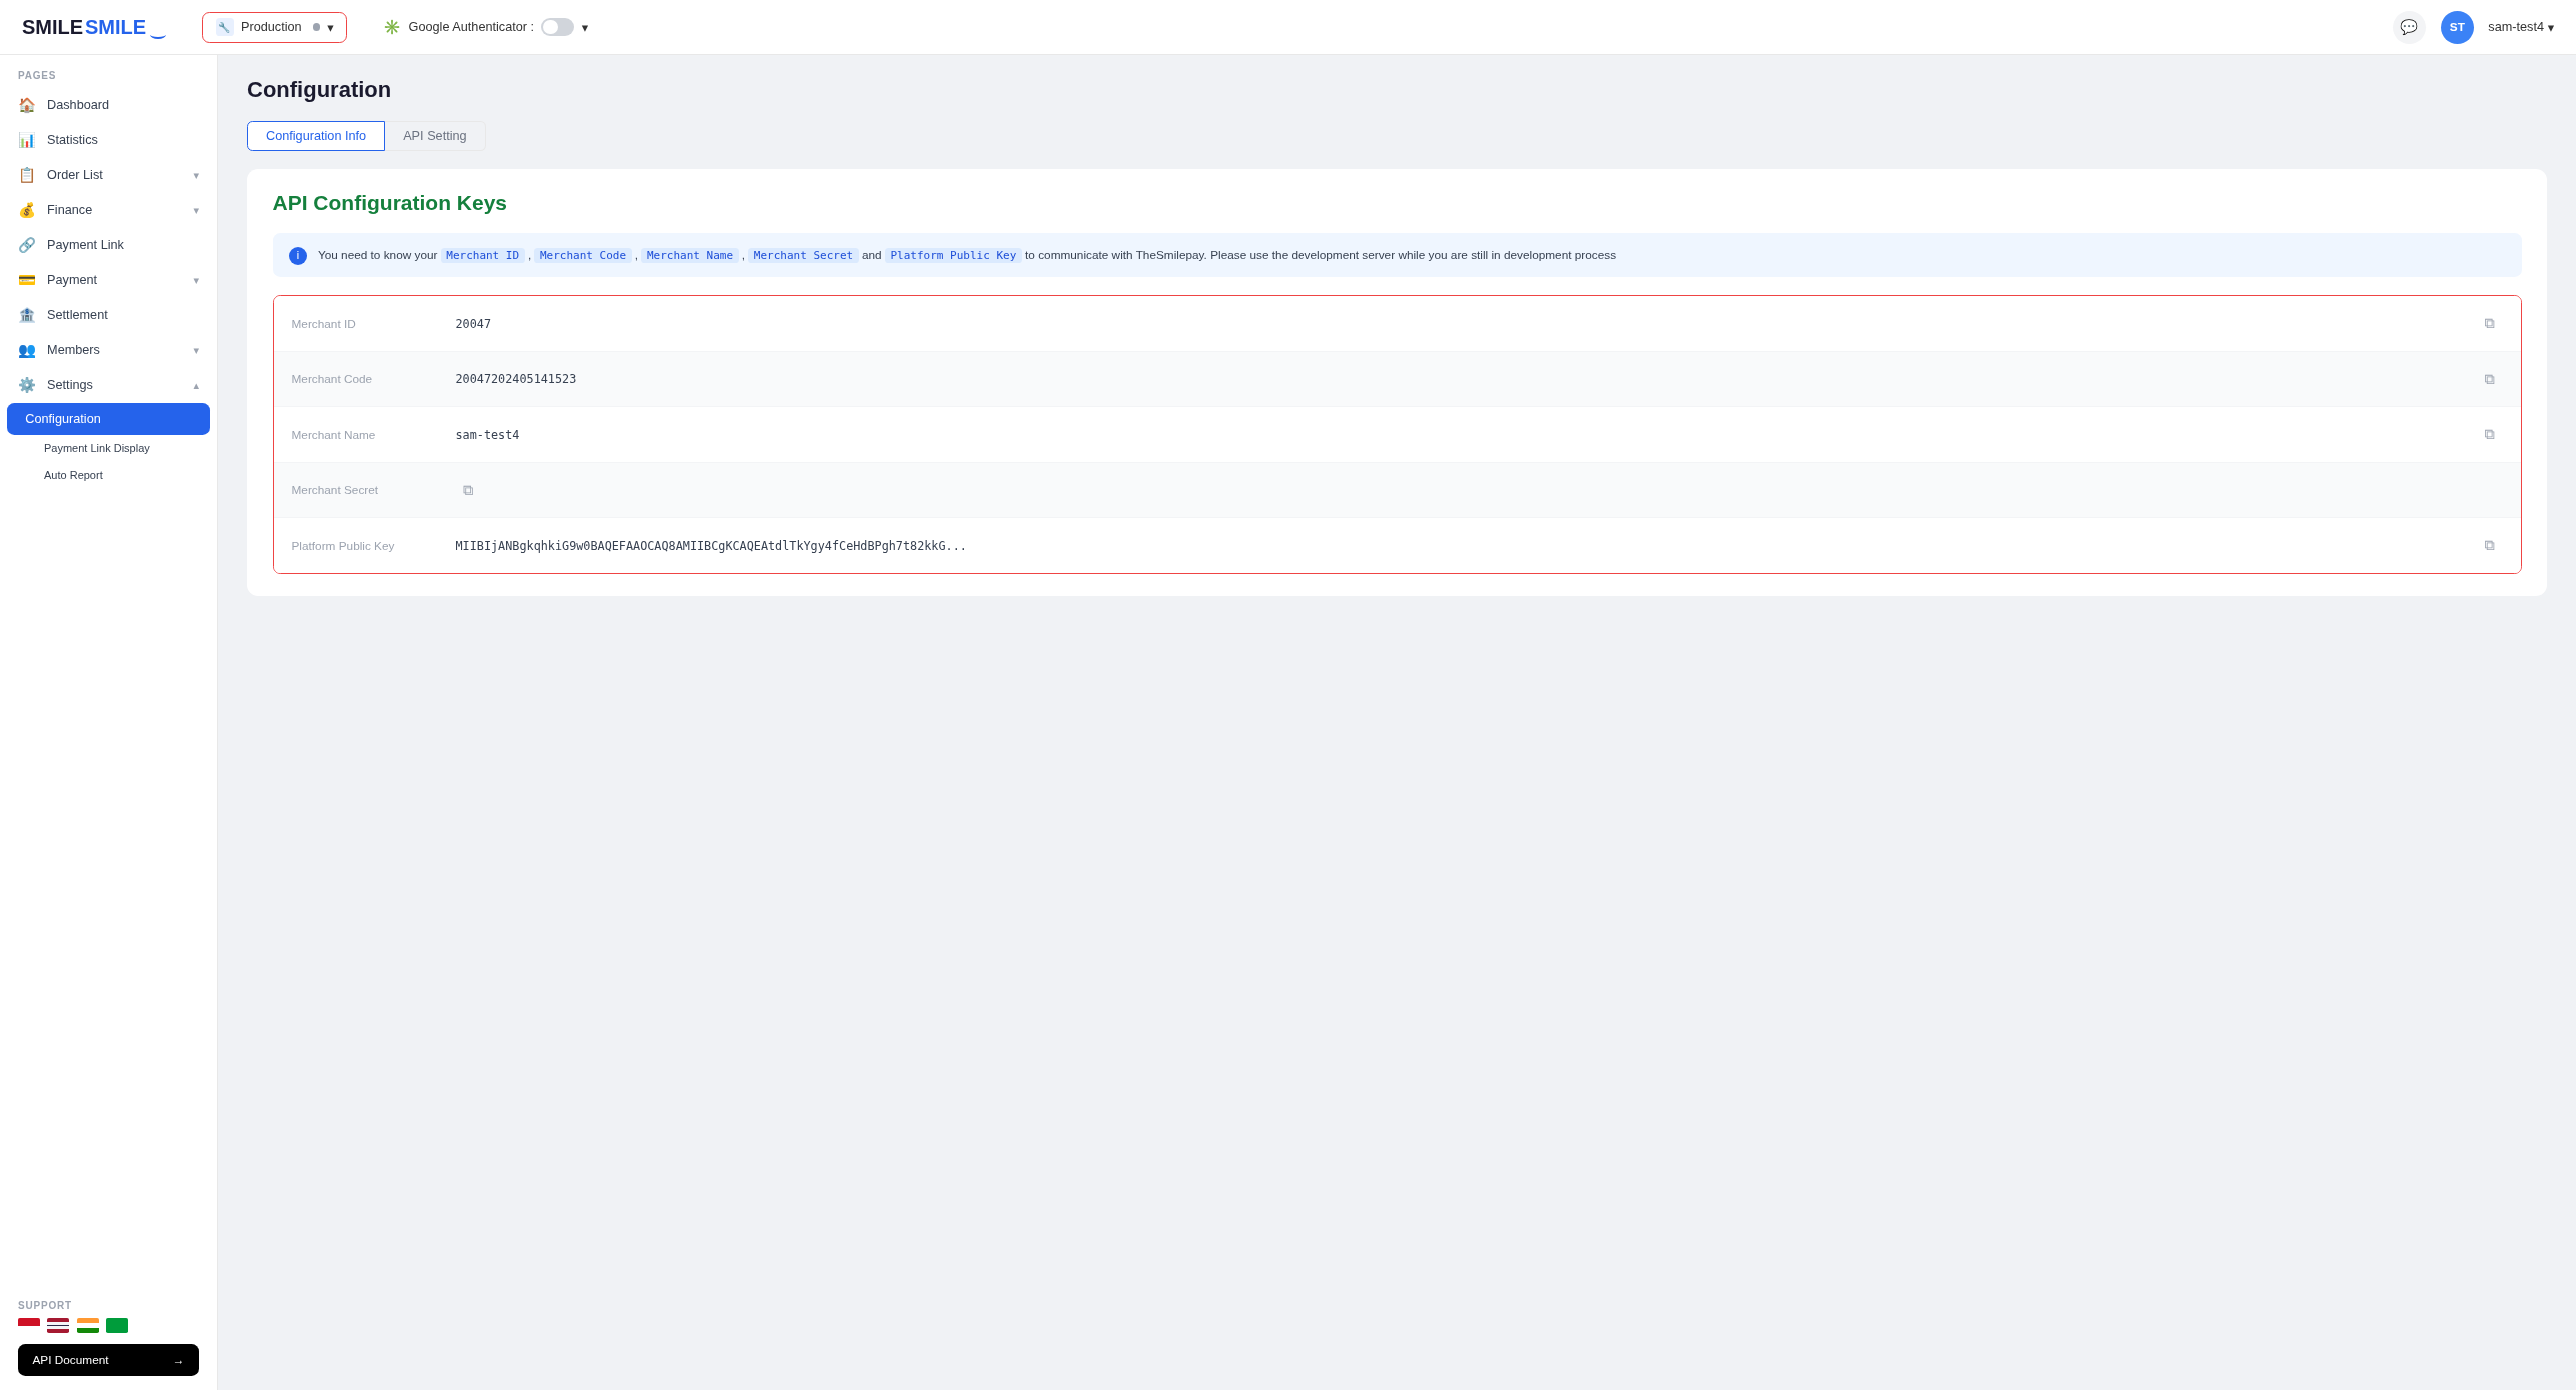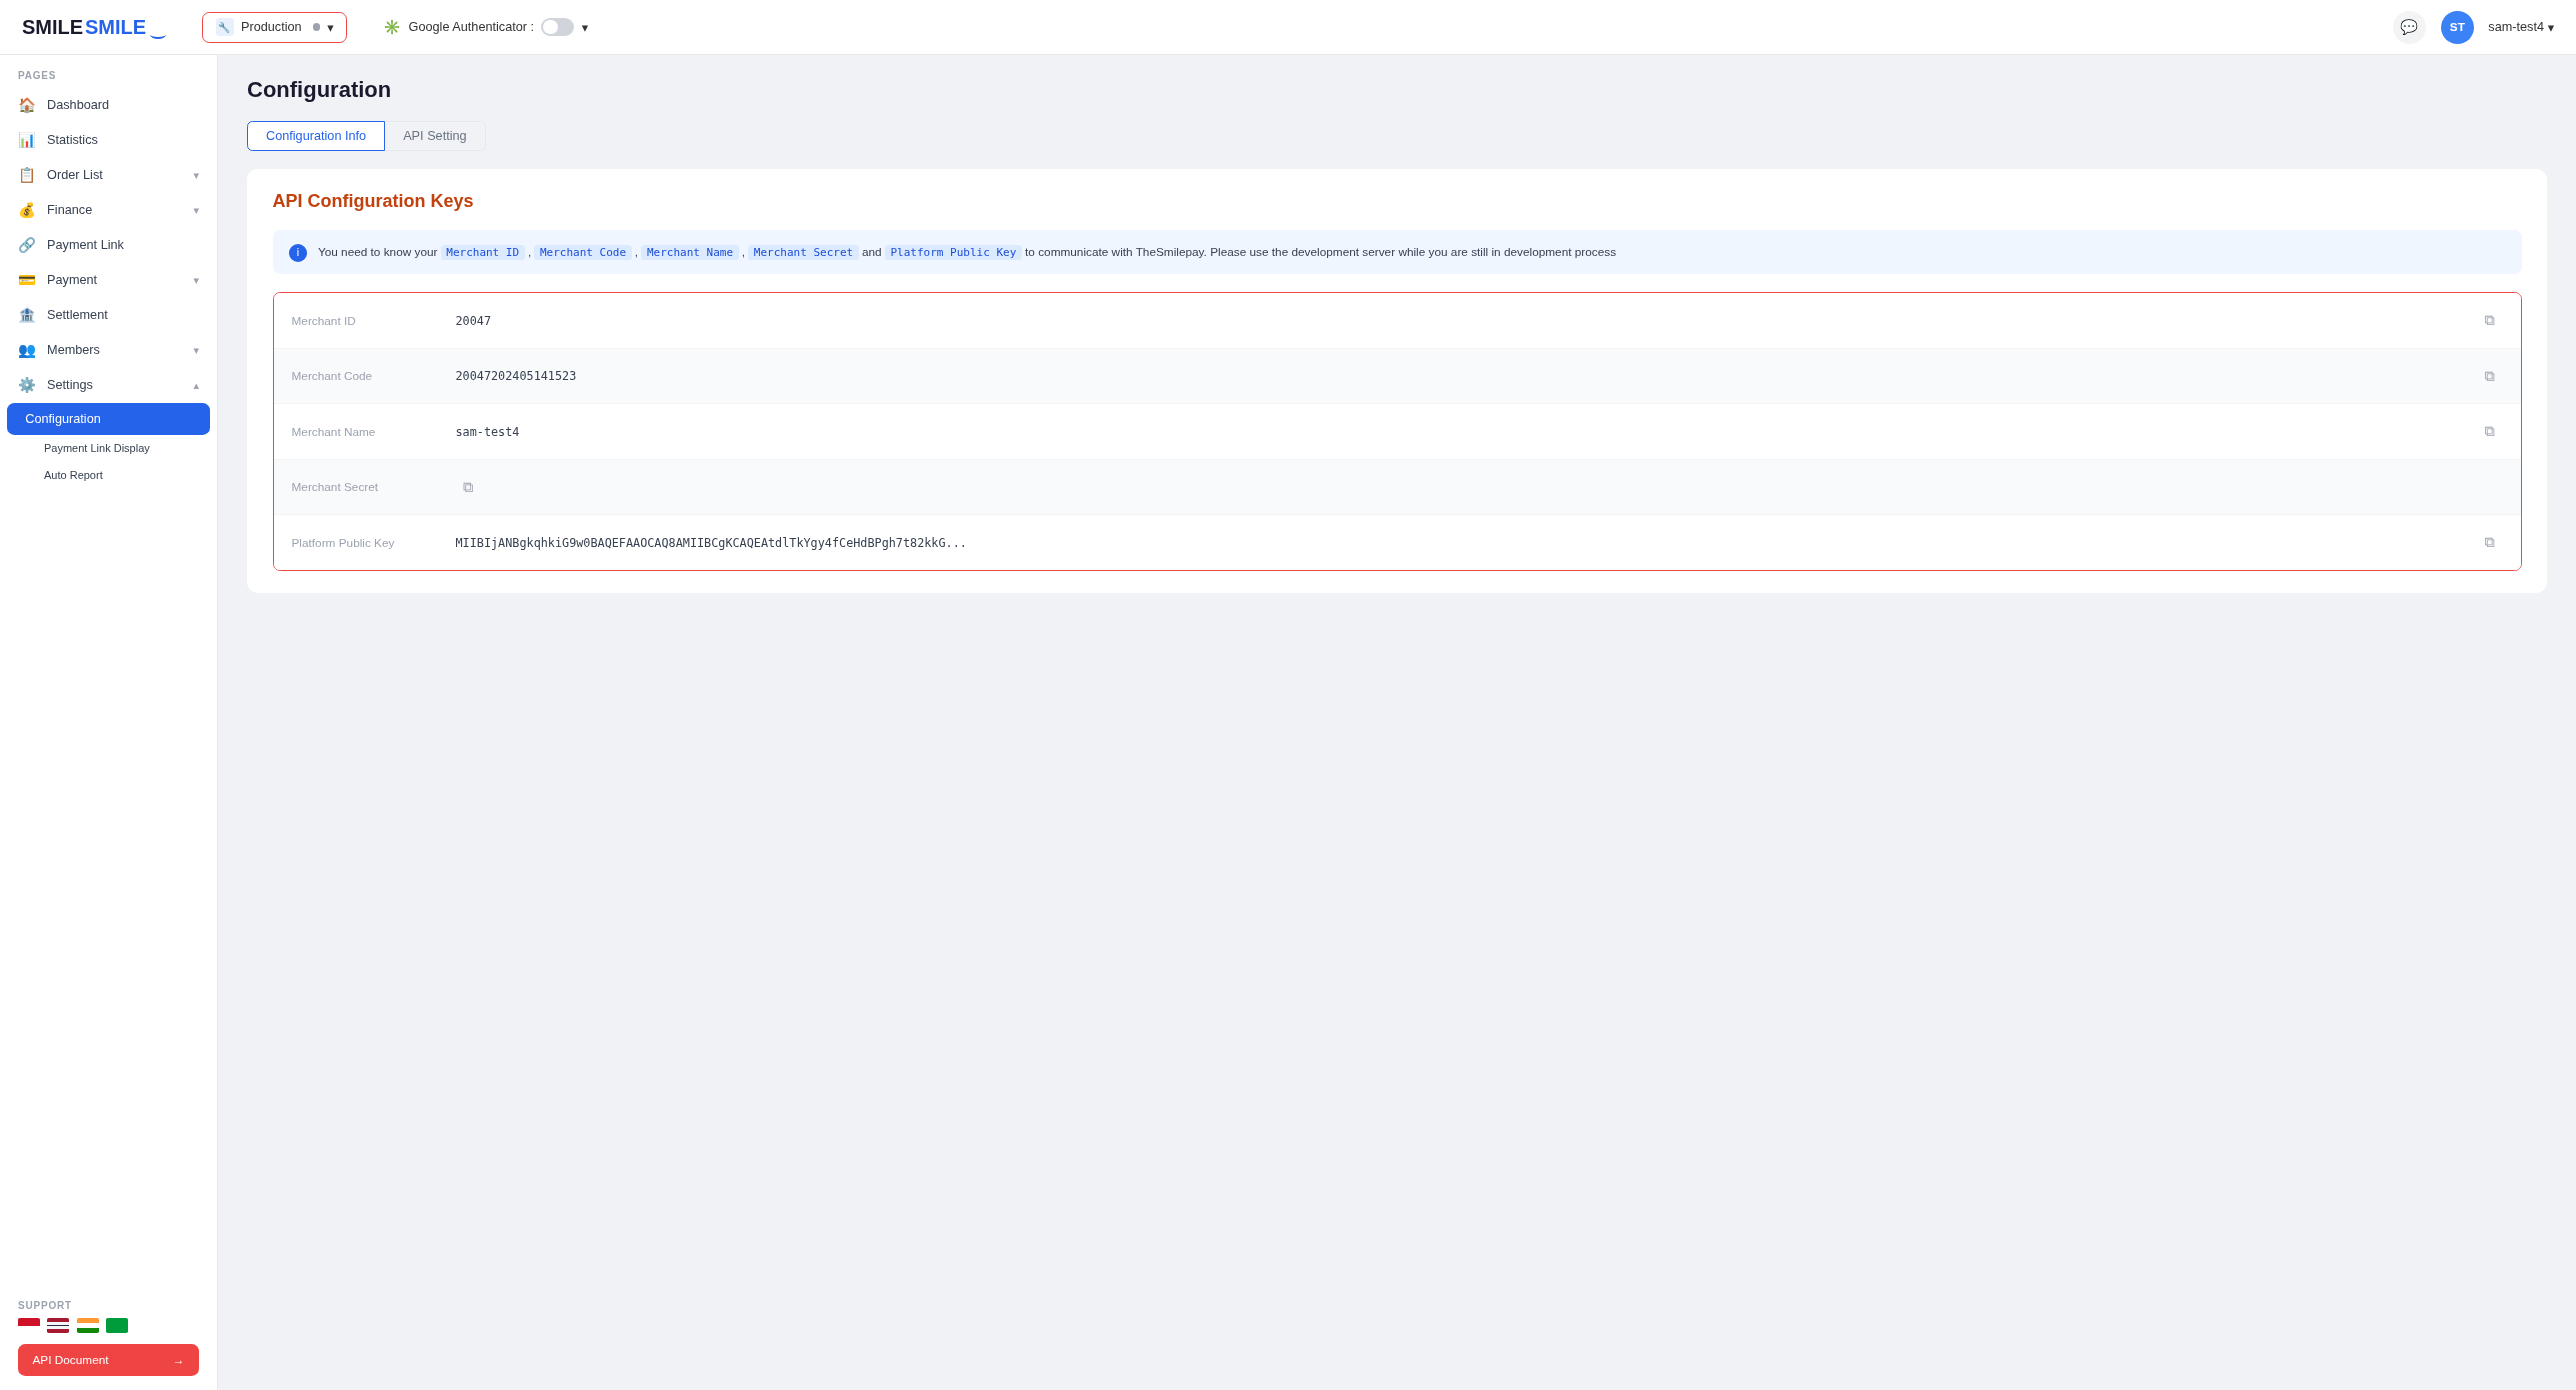--- a/index.html
+++ b/index.html
@@ -182,21 +182,21 @@
       font-weight: 600;
       color: #9ca3af;
       letter-spacing: 0.08em;
       text-transform: uppercase;
       margin-bottom: 7.3px;
     }
     .flag-row { display: flex; gap: 7.3px; margin-bottom: 11px; }
     .flag { width: 22px; height: 14.5px; border-radius: 1.8px; overflow: hidden; display: inline-block; }
     .api-doc-btn {
       width: 100%;
-      background: #ef4444;
+      background: #000000;
       color: #fff;
       border: none;
       border-radius: 7.3px;
       padding: 9px 14.5px;
       font-size: 11.8px;
       cursor: pointer;
       display: flex;
       align-items: center;
       justify-content: space-between;
     }
@@ -241,23 +241,23 @@
     }
 
     
     .card {
       background: #fff;
       border-radius: 11px;
       padding: 22px 25.5px;
       margin-bottom: 18px;
     }
     .card-title {
-      font-size: 18px;
+      font-size: 21px;
       font-weight: 600;
-      color: #c2410c;
+      color: #15803d;
       margin-bottom: 18px;
     }
 
     
     .info-banner {
       background: #eff6ff;
       border-radius: 7.3px;
       padding: 12.7px 16.4px;
       display: flex;
       align-items: flex-start;

